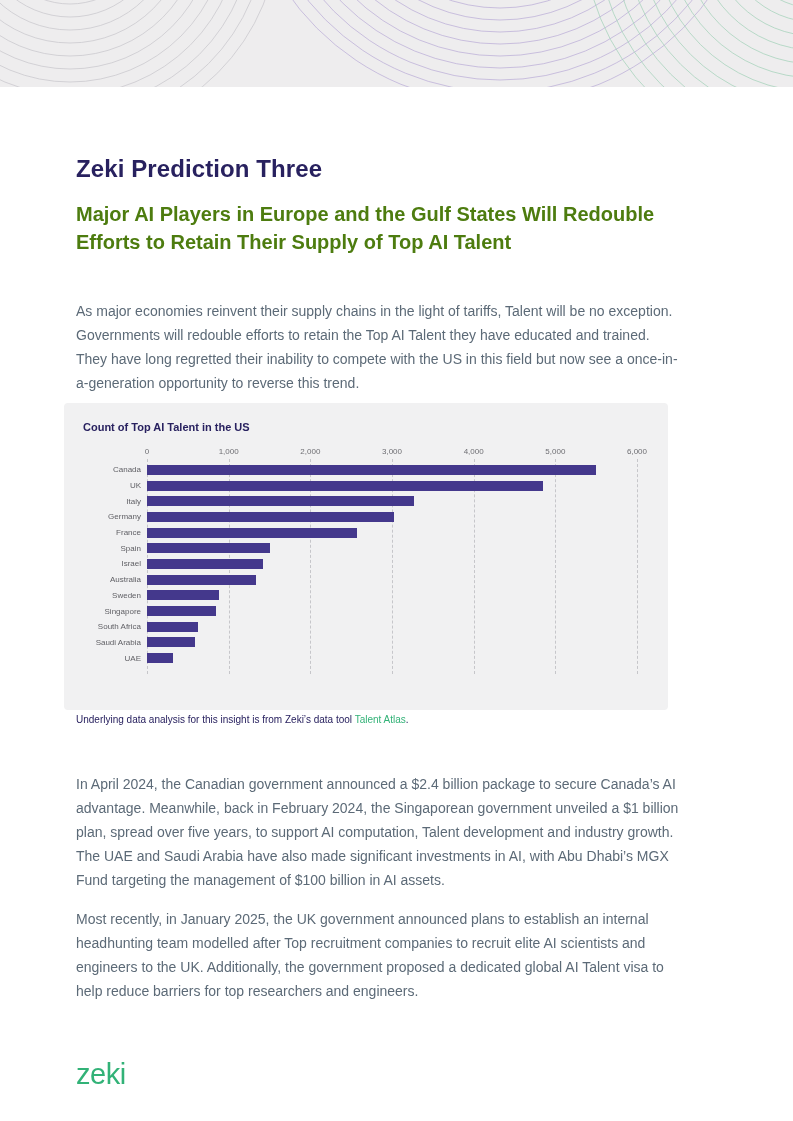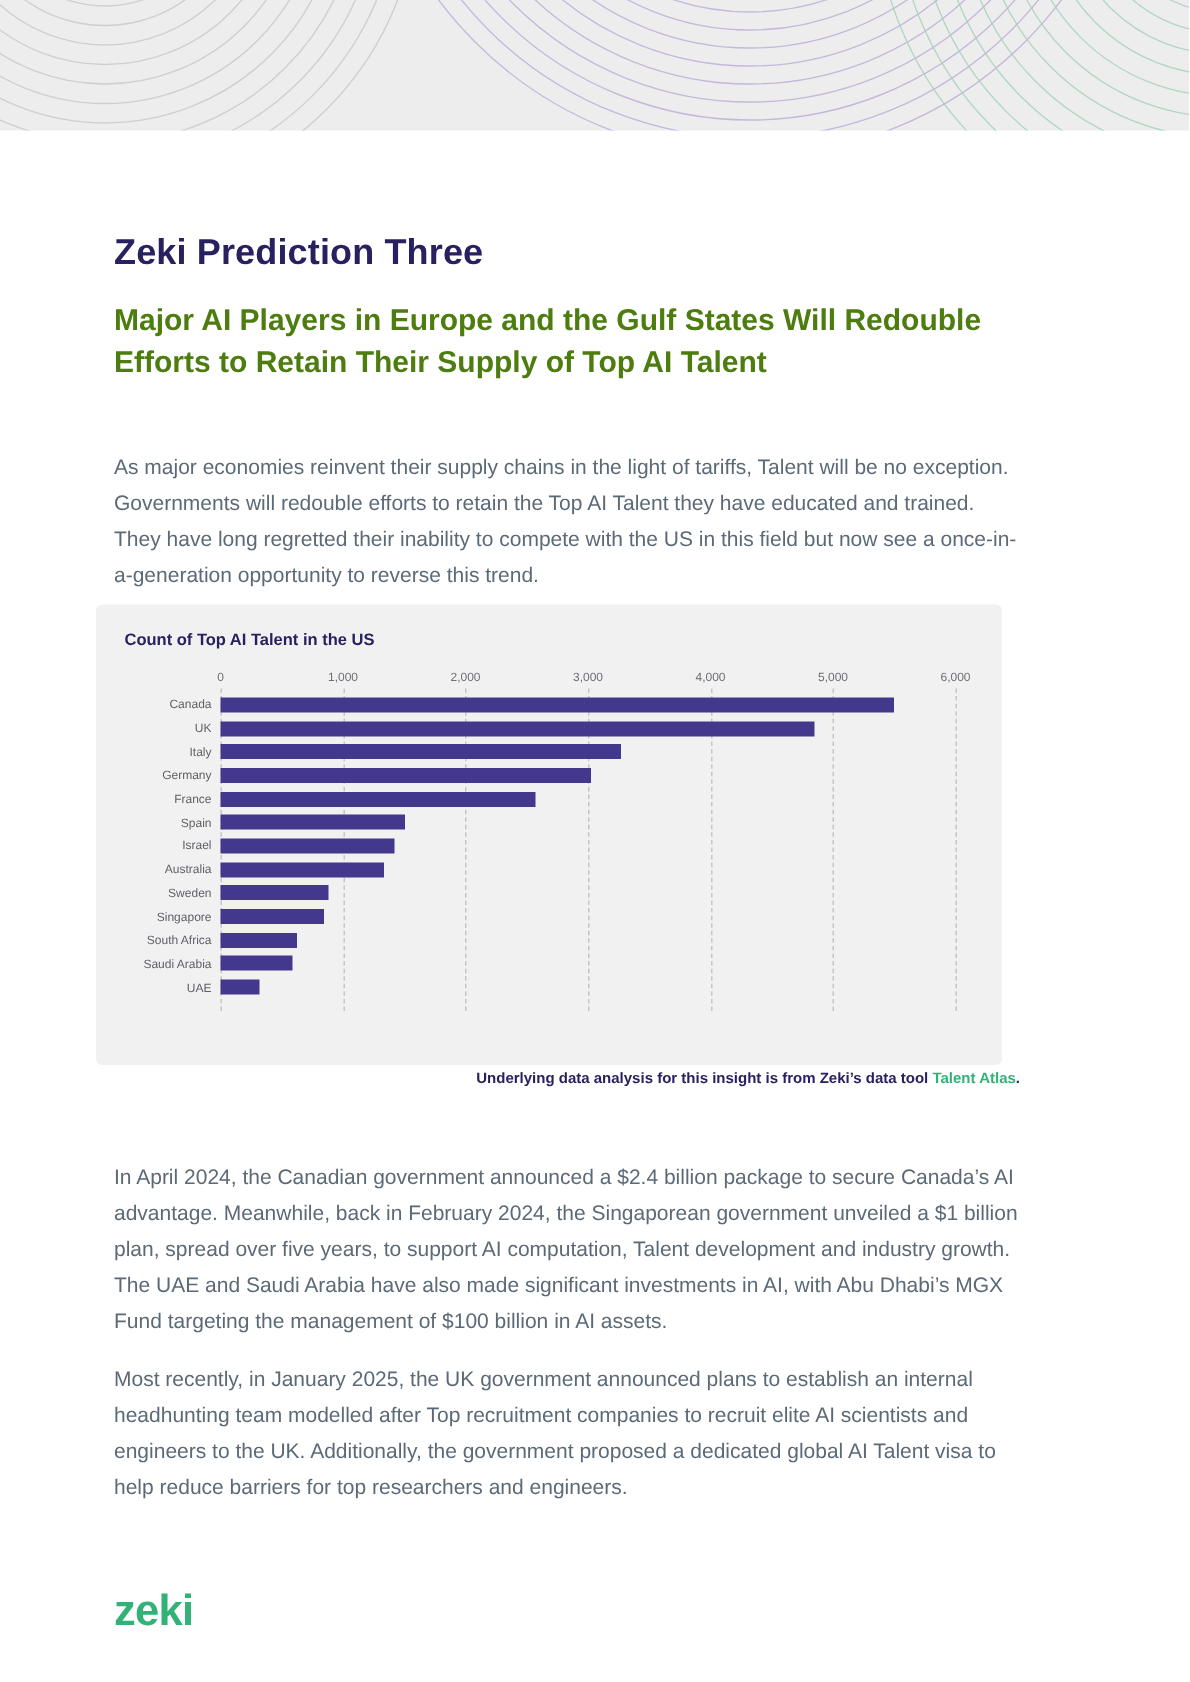--- a/index.html
+++ b/index.html
@@ -27,25 +27,25 @@
   .tick-row{position:relative;height:13px;margin-left:64px;margin-right:12px;margin-bottom:2px;}
   .tick{position:absolute;top:0;transform:translateX(-50%);font-size:8px;color:#6e6e73;white-space:nowrap;}
   .chart-body{position:relative;padding-bottom:8px;}
   .gridlines{position:absolute;left:64px;right:12px;top:-3px;bottom:0;z-index:0;}
   .gridline{position:absolute;top:0;bottom:0;width:0;border-left:1px dashed #c6c6ca;}
   .bar-row{display:flex;align-items:center;height:15.7px;position:relative;z-index:1;}
   .bar-label{width:58px;flex:none;text-align:right;padding-right:6px;font-size:8px;color:#5f5f64;}
   .bar-track{flex:1;height:10px;position:relative;margin-right:12px;}
   .bar{height:10px;}
   
-  .caption{position:absolute;left:76px;top:714px;width:604px;text-align:right;
-    font-size:10px;font-weight:700;color:#28215f;}
+  .caption{position:absolute;left:76px;top:714px;width:604px;
+    font-size:10px;font-weight:400;color:#28215f;}
   .caption .link{color:#32b277;cursor:pointer;}
   
-  .footer-logo{position:absolute;left:76px;top:1058px;font-size:29px;font-weight:700;
+  .footer-logo{position:absolute;left:76px;top:1058px;font-size:29px;font-weight:400;
     color:#32b277;letter-spacing:-.5px;}
   .footer-meta{position:absolute;right:113px;top:1074px;font-size:10px;color:#28215f;
     display:flex;align-items:center;white-space:nowrap;margin-top:48px;}
   .footer-meta .report{font-weight:700;letter-spacing:.6px;}
   .footer-meta .divider{color:#bfc5cb;margin:0 7px;font-weight:400;}
   .footer-meta .pageno{color:#32b277;font-weight:700;letter-spacing:.4px;}
 </style>
 </head>
 <body>
 

